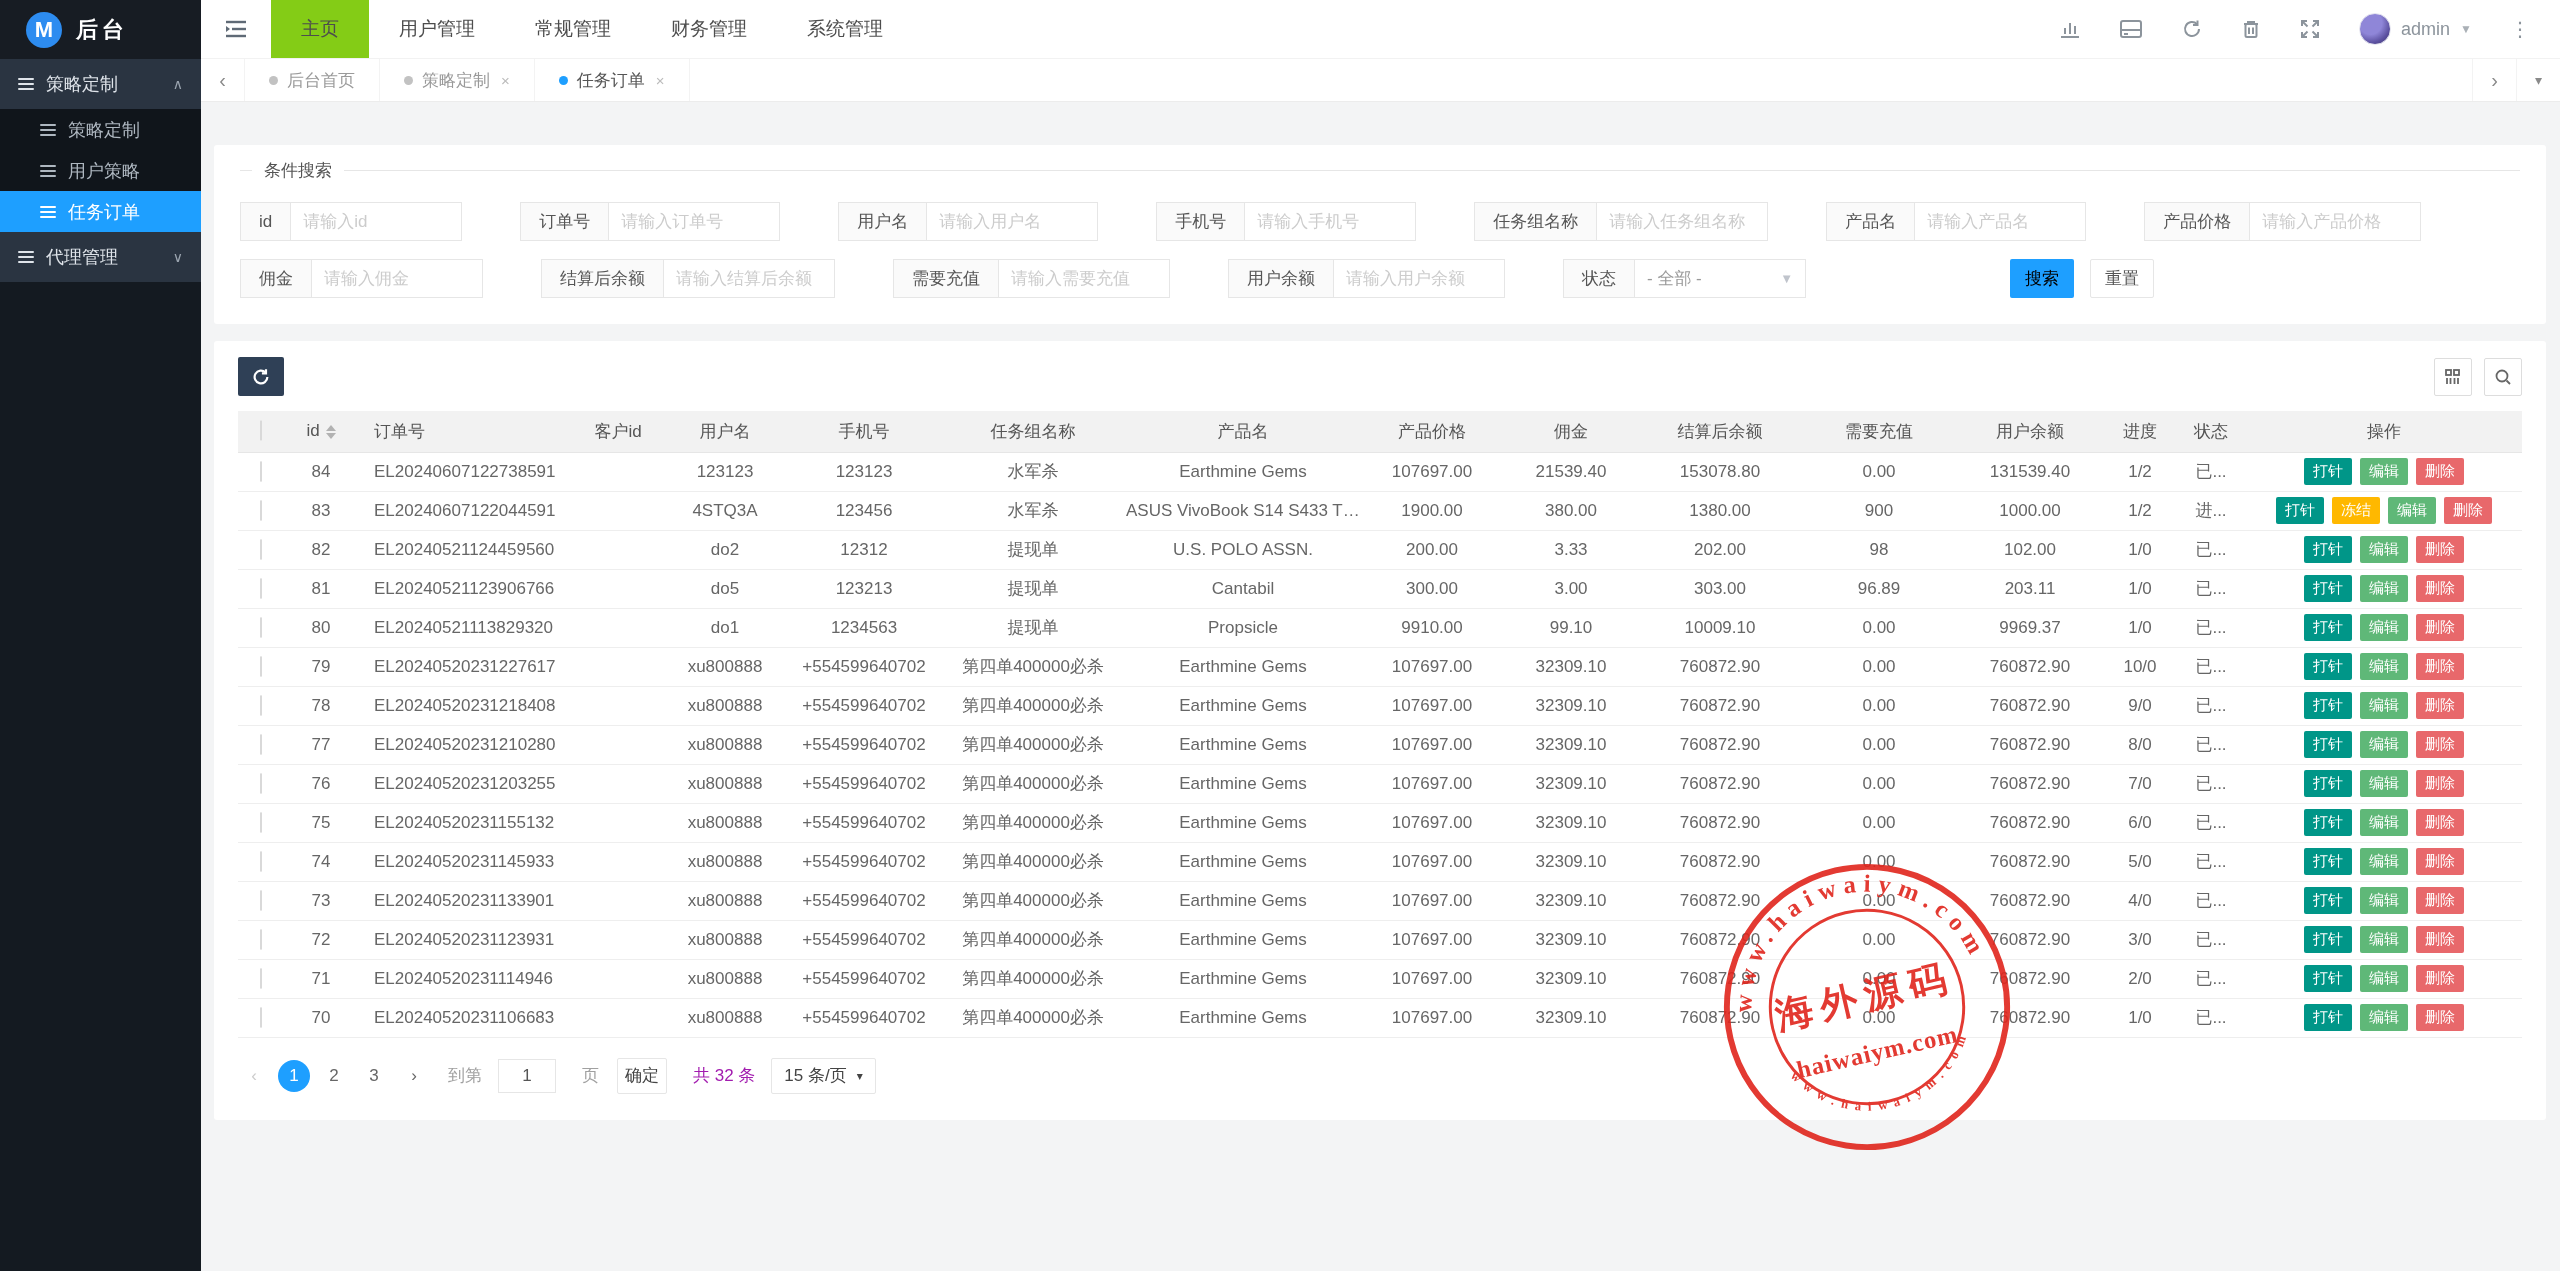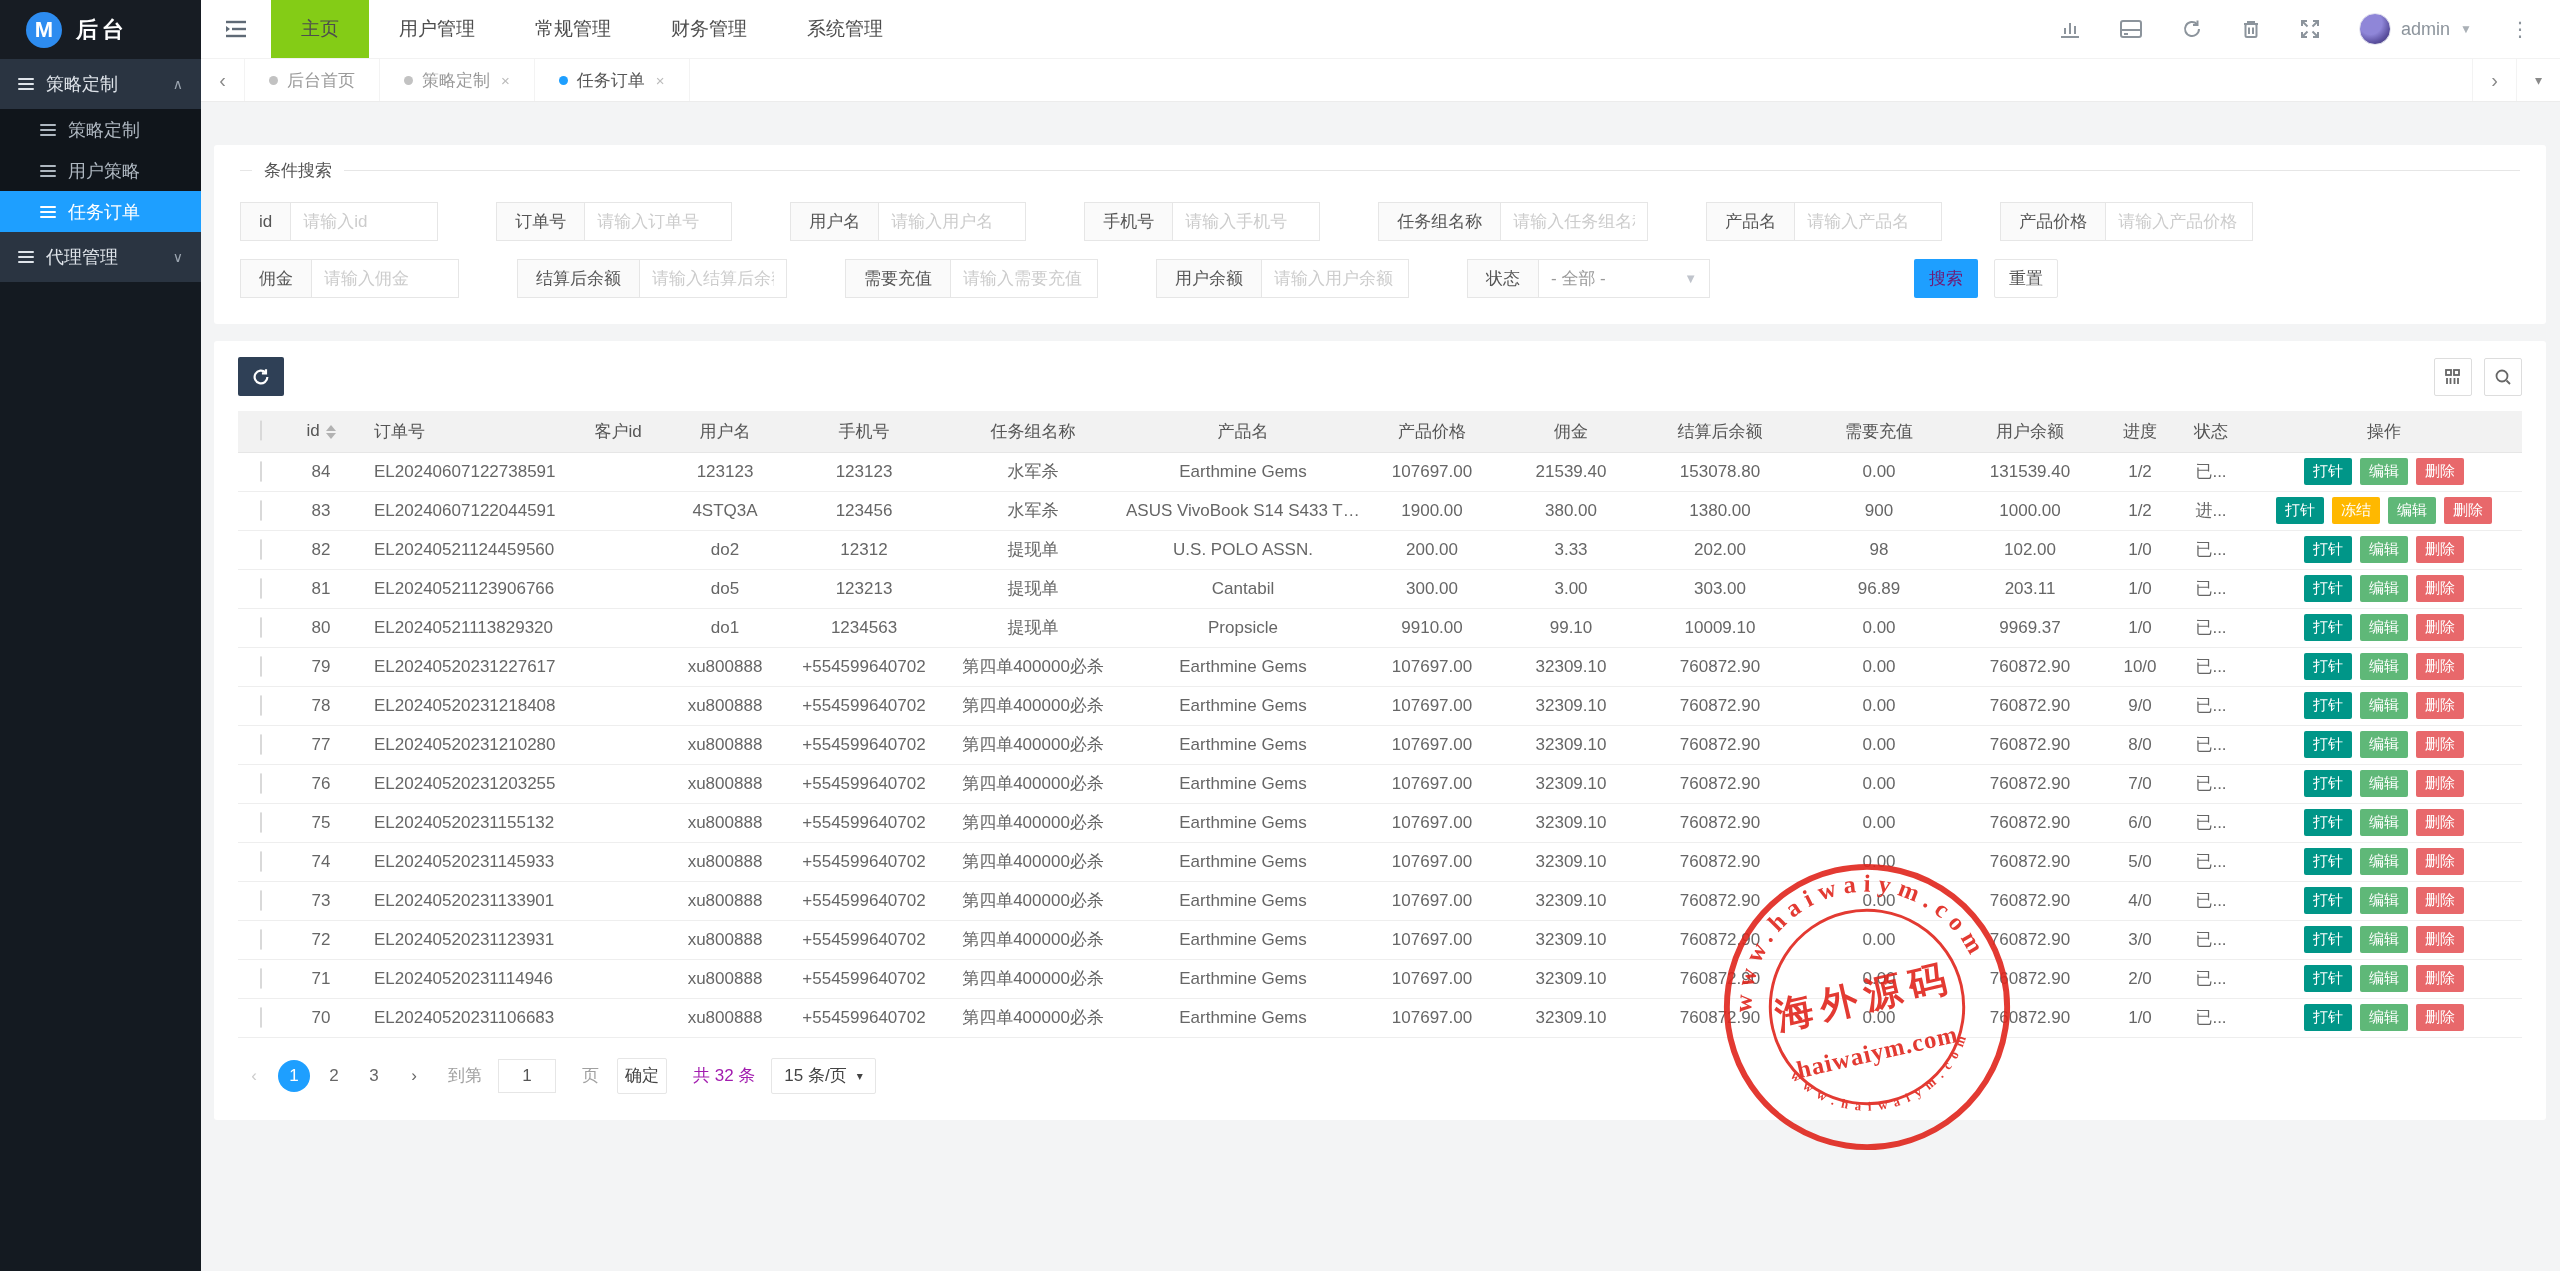--- a/index.html
+++ b/index.html
@@ -51,26 +51,26 @@
   
   .content { flex:1; overflow:hidden; padding:43px 14px 0 13px; }
   .card { background:#fff; border-radius:3px; }
   .card.search-card { padding:14px 26px 26px 26px; }
   fieldset.search-fs { border:none; border-top:1px solid #e6e6e6; padding:20px 0 0 0; }
   fieldset.search-fs legend { font-size:17px; color:#545454; padding:0 12px; margin-left:12px; }
   .field-row { display:flex; margin-bottom:18px; }
   .field-row:last-child { margin-bottom:0; }
   .field { display:flex; margin-right:58px; }
   .f-label { height:39px; display:flex; align-items:center; padding:0 18px; background:#fafafa; border:1px solid #e6e6e6; border-right:none; font-size:17px; color:#555; white-space:nowrap; }
-  .f-input { height:39px; width:148px; border:1px solid #e6e6e6; padding:0 12px; font-size:17px; color:#a21caf; font-family:inherit; }
+  .f-input { height:39px; width:172px; border:1px solid #e6e6e6; padding:0 12px; font-size:17px; color:#a21caf; font-family:inherit; }
   .f-input::placeholder { color:#ccc; }
   .f-select { height:39px; width:172px; border:1px solid #e6e6e6; padding:0 12px; font-size:17px; color:#999; display:flex; align-items:center; justify-content:space-between; background:#fff; cursor:pointer; }
   .f-select .caret { color:#c0c4cc; font-size:13px; }
   .btn { border:none; border-radius:2px; cursor:pointer; font-family:inherit; }
-  .btn-search { width:64px; height:39px; background:#1E9FFF; color:#701a75; font-size:17px; margin-left:146px; }
+  .btn-search { width:64px; height:39px; background:#1E9FFF; color:#000000; font-size:17px; margin-left:146px; }
   .btn-reset { width:64px; height:39px; background:#fff; color:#555; font-size:17px; border:1px solid #e6e6e6; margin-left:16px; }
 
   .card.table-card { margin-top:17px; padding:16px 24px 26px 24px; position:relative; }
   .table-toolbar { display:flex; align-items:center; }
   .btn-refresh { width:46px; height:39px; background:#2F4056; color:#fff; display:flex; align-items:center; justify-content:center; }
   .toolbar-right { margin-left:auto; display:flex; gap:12px; }
   .tool-btn { width:38px; height:38px; border:1px solid #ddd; background:#fff; border-radius:2px; display:flex; align-items:center; justify-content:center; color:#666; cursor:pointer; }
 
   table.grid { width:100%; border-collapse:collapse; margin-top:15px; table-layout:fixed; }
   .grid th { height:41px; background:#f2f2f2; font-weight:normal; font-size:17px; color:#555; border-bottom:1px solid #e6e6e6; }

